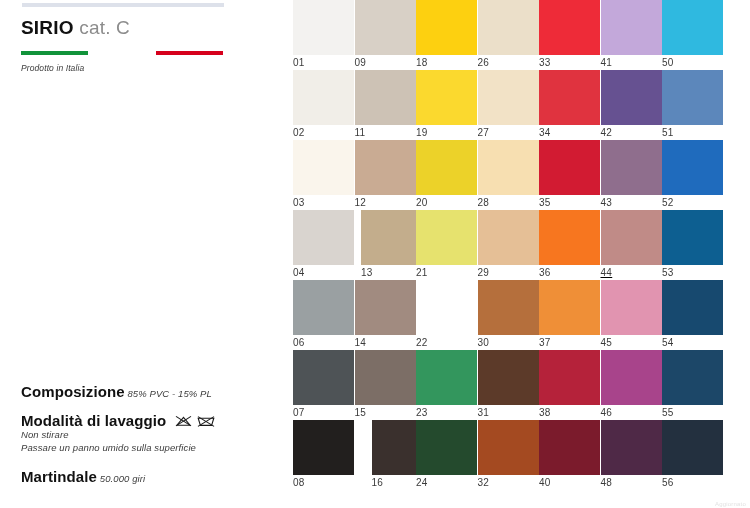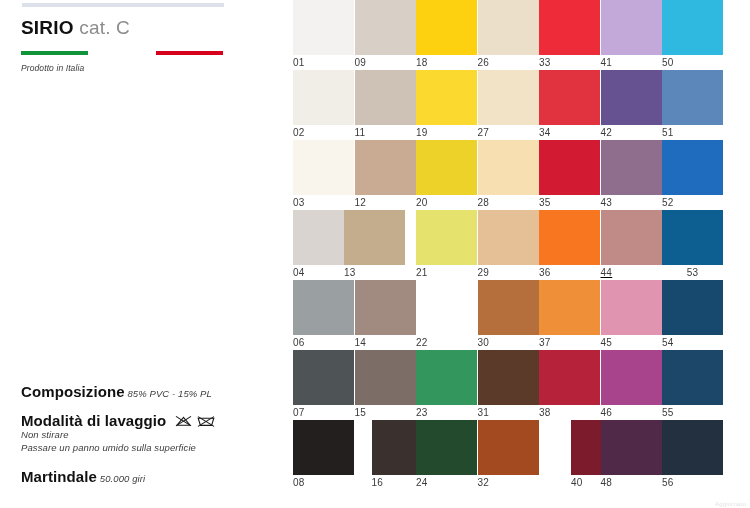--- a/index.html
+++ b/index.html
@@ -217,41 +217,41 @@
       <span class="swatch-code">43</span>
     </div>
     <div class="swatch-cell" style="left: 369px; top: 140px;">
       <span class="swatch-chip" style="background: rgb(31, 107, 189);"></span>
       <span class="swatch-code">52</span>
     </div>
     <div class="swatch-cell" style="left: 0px; top: 210px;">
       <span class="swatch-chip" style="background: rgb(217, 212, 207);"></span>
       <span class="swatch-code">04</span>
     </div>
-    <div class="swatch-cell" style="left: 51px; top: 210px;">
+    <div class="swatch-cell" style="left: 68px; top: 210px;">
       <span class="swatch-chip" style="background: rgb(195, 173, 140);"></span>
       <span class="swatch-code">13</span>
     </div>
     <div class="swatch-cell" style="left: 123px; top: 210px;">
       <span class="swatch-chip" style="background: rgb(230, 226, 110);"></span>
       <span class="swatch-code">21</span>
     </div>
     <div class="swatch-cell" style="left: 184.5px; top: 210px;">
       <span class="swatch-chip" style="background: rgb(229, 191, 150);"></span>
       <span class="swatch-code">29</span>
     </div>
     <div class="swatch-cell" style="left: 246px; top: 210px;">
       <span class="swatch-chip" style="background: rgb(247, 118, 31);"></span>
       <span class="swatch-code">36</span>
     </div>
     <div class="swatch-cell" style="left: 307.5px; top: 210px; text-decoration: underline;">
       <span class="swatch-chip" style="background: rgb(192, 139, 135);"></span>
       <span class="swatch-code">44</span>
     </div>
-    <div class="swatch-cell" style="left: 369px; top: 210px; text-align: center;">
+    <div class="swatch-cell" style="left: 369px; top: 210px;">
       <span class="swatch-chip" style="background: rgb(13, 95, 145);"></span>
       <span class="swatch-code">53</span>
     </div>
     <div class="swatch-cell" style="left: 0px; top: 280px;">
       <span class="swatch-chip" style="background: rgb(154, 160, 162);"></span>
       <span class="swatch-code">06</span>
     </div>
     <div class="swatch-cell" style="left: 61.5px; top: 280px;">
       <span class="swatch-chip" style="background: rgb(161, 139, 128);"></span>
       <span class="swatch-code">14</span>
@@ -313,21 +313,21 @@
       <span class="swatch-code">16</span>
     </div>
     <div class="swatch-cell" style="left: 123px; top: 420px;">
       <span class="swatch-chip" style="background: rgb(36, 74, 45);"></span>
       <span class="swatch-code">24</span>
     </div>
     <div class="swatch-cell" style="left: 184.5px; top: 420px;">
       <span class="swatch-chip" style="background: rgb(164, 74, 33);"></span>
       <span class="swatch-code">32</span>
     </div>
-    <div class="swatch-cell" style="left: 246px; top: 420px; padding-left: 32px;">
+    <div class="swatch-cell" style="left: 246px; top: 420px;">
       <span class="swatch-chip" style="background: rgb(123, 27, 44);"></span>
       <span class="swatch-code">40</span>
     </div>
     <div class="swatch-cell" style="left: 307.5px; top: 420px;">
       <span class="swatch-chip" style="background: rgb(79, 41, 71);"></span>
       <span class="swatch-code">48</span>
     </div>
     <div class="swatch-cell" style="left: 369px; top: 420px;">
       <span class="swatch-chip" style="background: rgb(35, 48, 63);"></span>
       <span class="swatch-code">56</span>

